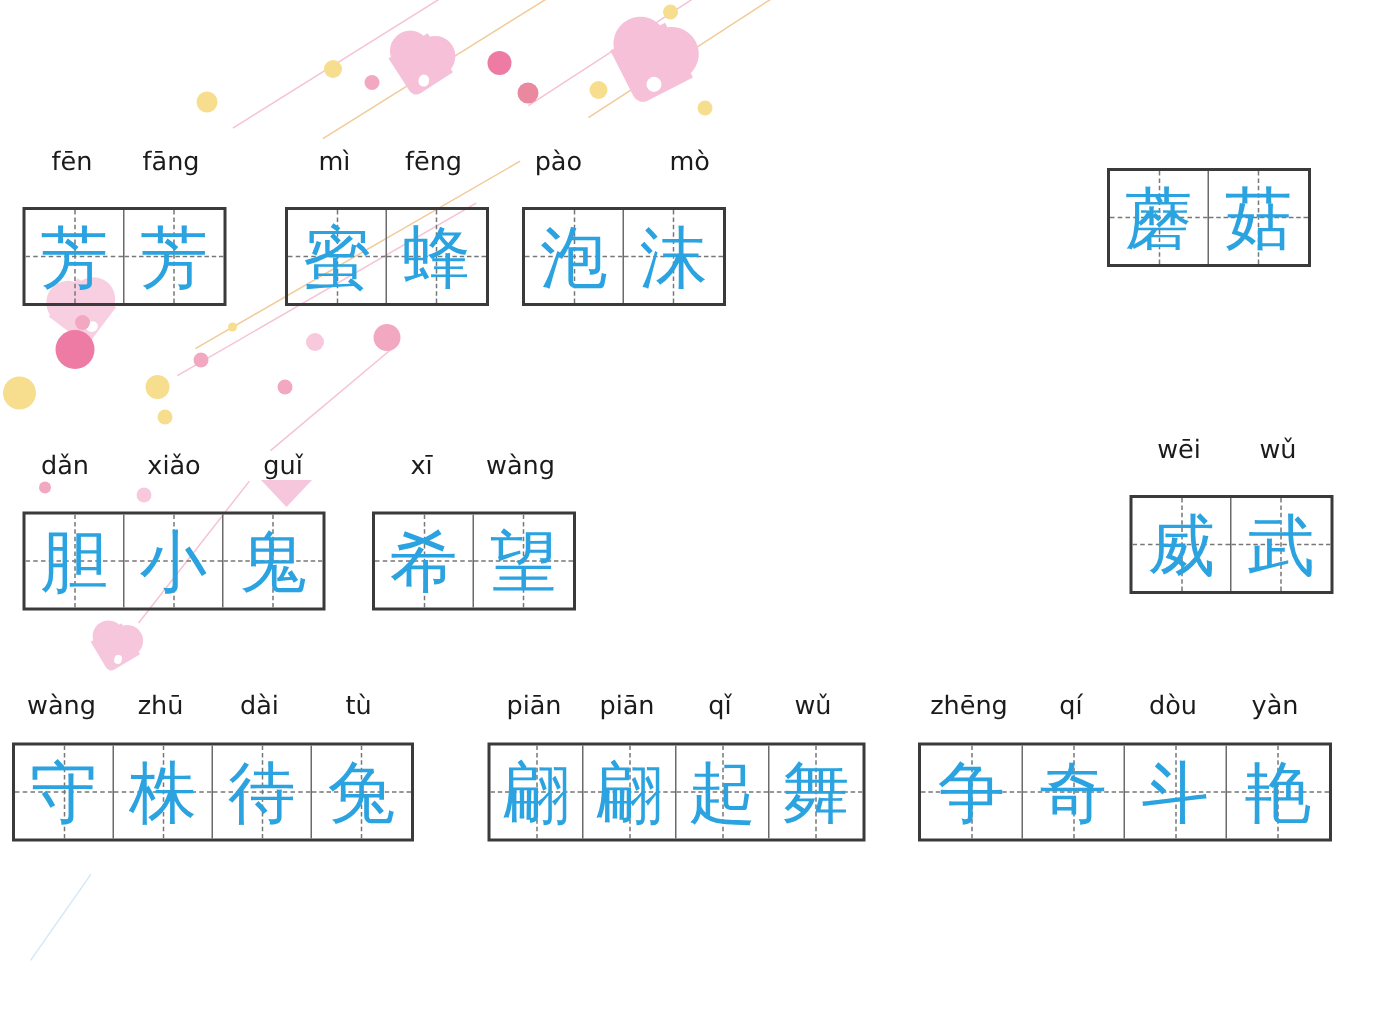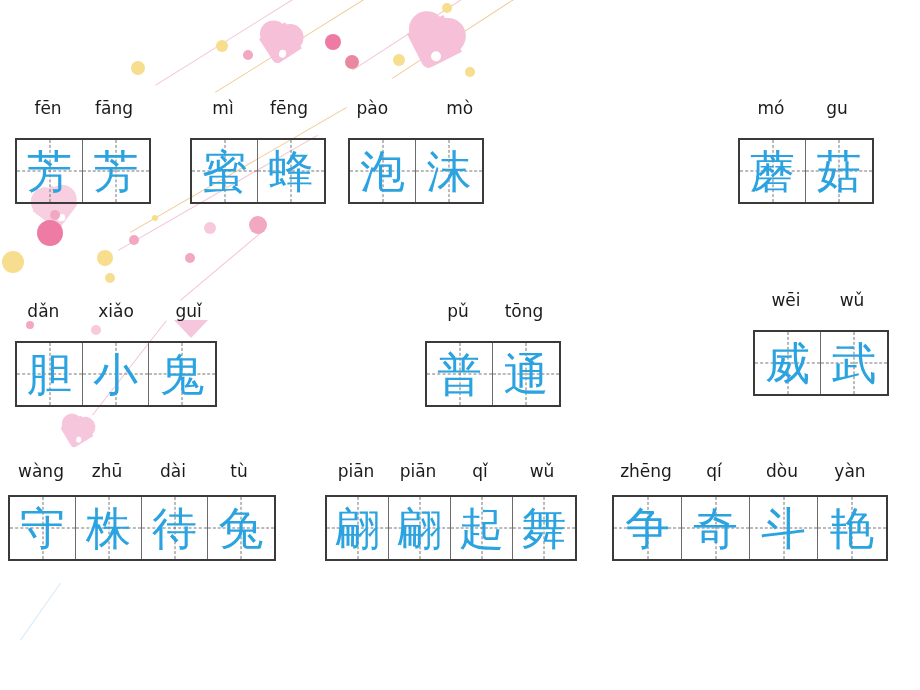--- a/index.html
+++ b/index.html
@@ -237,24 +237,20 @@
             <span class="hanzi" style="font-size: 45px; color: rgb(42, 163, 224);">泡</span>
           </div>
           <div class="cell" style="width: 66px; height: 62px;">
             <div class="vline"></div>
             <div class="hline"></div>
             <span class="hanzi" style="font-size: 45px; color: rgb(42, 163, 224);">沫</span>
           </div>
         </div>
       </div>
       <div class="word-group" style="left: 738px; top: 92px;">
-        <div class="pinyin-row" style="width: 136px;">
-          <div class="pinyin" style="width: 66px;">mó</div>
-          <div class="pinyin" style="width: 66px;">gu</div>
-        </div>
         <div class="tianzi" style="margin-top: 20px;">
           <div class="cell" style="width: 66px; height: 62px;">
             <div class="vline"></div>
             <div class="hline"></div>
             <span class="hanzi" style="font-size: 45px; color: rgb(42, 163, 224);">蘑</span>
           </div>
           <div class="cell" style="width: 66px; height: 62px;">
             <div class="vline"></div>
             <div class="hline"></div>
             <span class="hanzi" style="font-size: 45px; color: rgb(42, 163, 224);">菇</span>
@@ -278,35 +274,35 @@
             <div class="hline"></div>
             <span class="hanzi" style="font-size: 45px; color: rgb(42, 163, 224);">小</span>
           </div>
           <div class="cell" style="width: 66px; height: 62px;">
             <div class="vline"></div>
             <div class="hline"></div>
             <span class="hanzi" style="font-size: 45px; color: rgb(42, 163, 224);">鬼</span>
           </div>
         </div>
       </div>
-      <div class="word-group" style="left: 425px; top: 295px;">
+      <div class="word-group" style="left: 248px; top: 295px;">
         <div class="pinyin-row" style="width: 136px;">
-          <div class="pinyin" style="width: 66px;">pǔ</div>
-          <div class="pinyin" style="width: 66px;">tōng</div>
-        </div>
-        <div class="tianzi" style="margin-top: 20px;">
-          <div class="cell" style="width: 66px; height: 62px;">
-            <div class="vline"></div>
-            <div class="hline"></div>
-            <span class="hanzi" style="font-size: 45px; color: rgb(42, 163, 224);">普</span>
-          </div>
-          <div class="cell" style="width: 66px; height: 62px;">
-            <div class="vline"></div>
-            <div class="hline"></div>
-            <span class="hanzi" style="font-size: 45px; color: rgb(42, 163, 224);">通</span>
+          <div class="pinyin" style="width: 66px;">xī</div>
+          <div class="pinyin" style="width: 66px;">wàng</div>
+        </div>
+        <div class="tianzi" style="margin-top: 20px;">
+          <div class="cell" style="width: 66px; height: 62px;">
+            <div class="vline"></div>
+            <div class="hline"></div>
+            <span class="hanzi" style="font-size: 45px; color: rgb(42, 163, 224);">希</span>
+          </div>
+          <div class="cell" style="width: 66px; height: 62px;">
+            <div class="vline"></div>
+            <div class="hline"></div>
+            <span class="hanzi" style="font-size: 45px; color: rgb(42, 163, 224);">望</span>
           </div>
         </div>
       </div>
       <div class="word-group" style="left: 753px; top: 284px;">
         <div class="pinyin-row" style="width: 136px;">
           <div class="pinyin" style="width: 66px;">wēi</div>
           <div class="pinyin" style="width: 66px;">wǔ</div>
         </div>
         <div class="tianzi" style="margin-top: 20px;">
           <div class="cell" style="width: 66px; height: 62px;">

